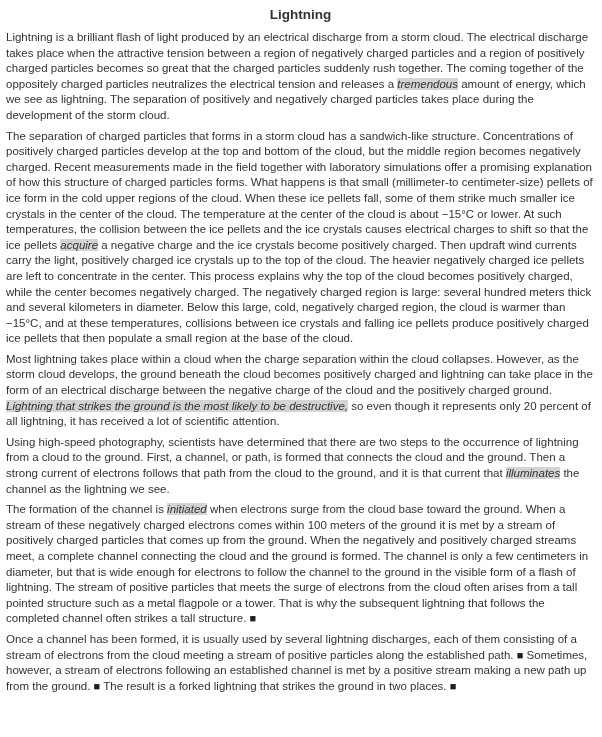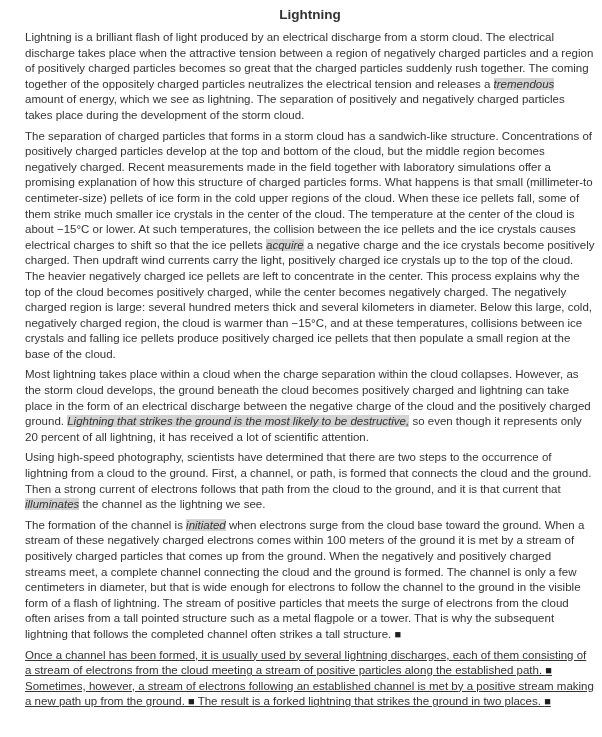--- a/index.html
+++ b/index.html
@@ -14,38 +14,38 @@
     background: var(--bg);
   }
   body {
     font-family: "Liberation Sans", "DejaVu Sans", sans-serif;
     color: var(--text);
   }
   .page {
     width: 602px;
     min-height: 737px;
     background: var(--bg);
-    padding: 6px 7px 8px 25px;
+    padding: 6px 7px 8px 6px;
   }
   .title {
     text-align: center;
     font-size: 13.5px;
     font-weight: bold;
     line-height: 18px;
     margin-bottom: 6px;
     color: var(--text);
   }
   .para {
     font-size: 11.5px;
     line-height: 15.6px;
     margin-bottom: 5px;
     text-align: left;
     color: var(--text);
   }
-  .para:last-child { margin-bottom: 0; text-decoration: underline; }
+  .para:last-child { margin-bottom: 0; }
   .hl {
     background: var(--hl);
     font-style: italic;
   }
   .marker {
     color: var(--marker);
     font-size: 11px;
     cursor: pointer;
   }
 </style>

